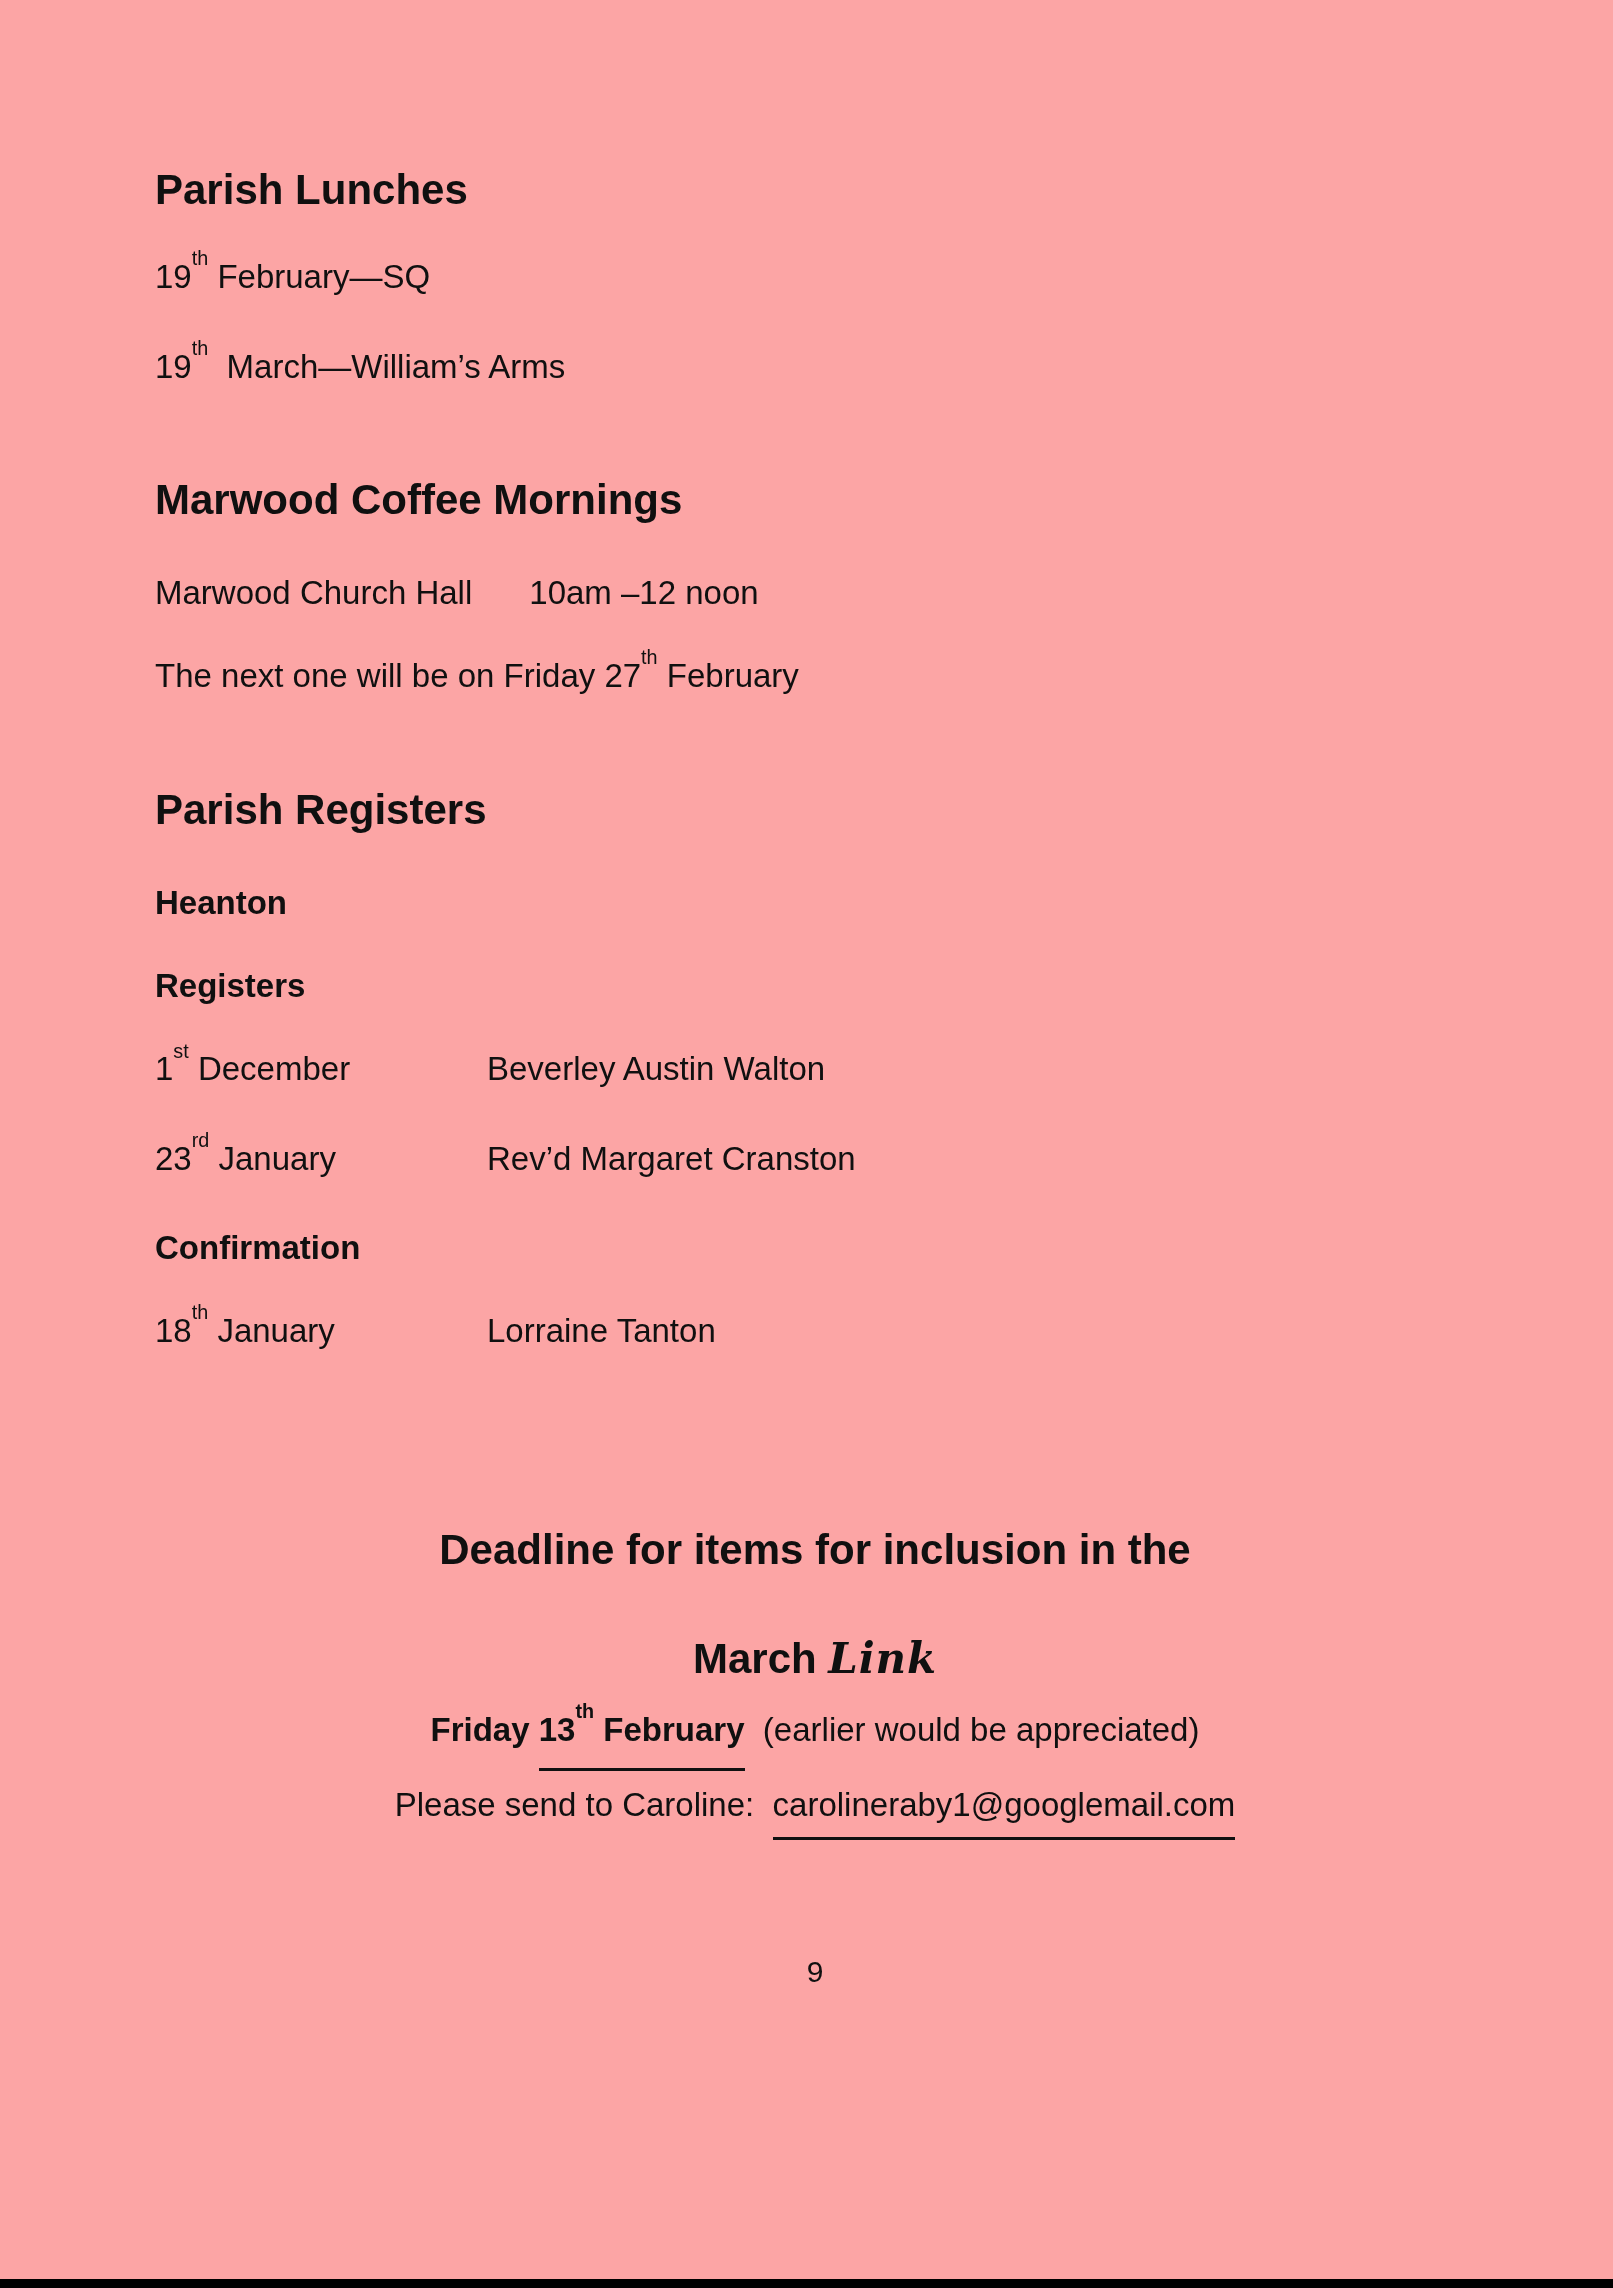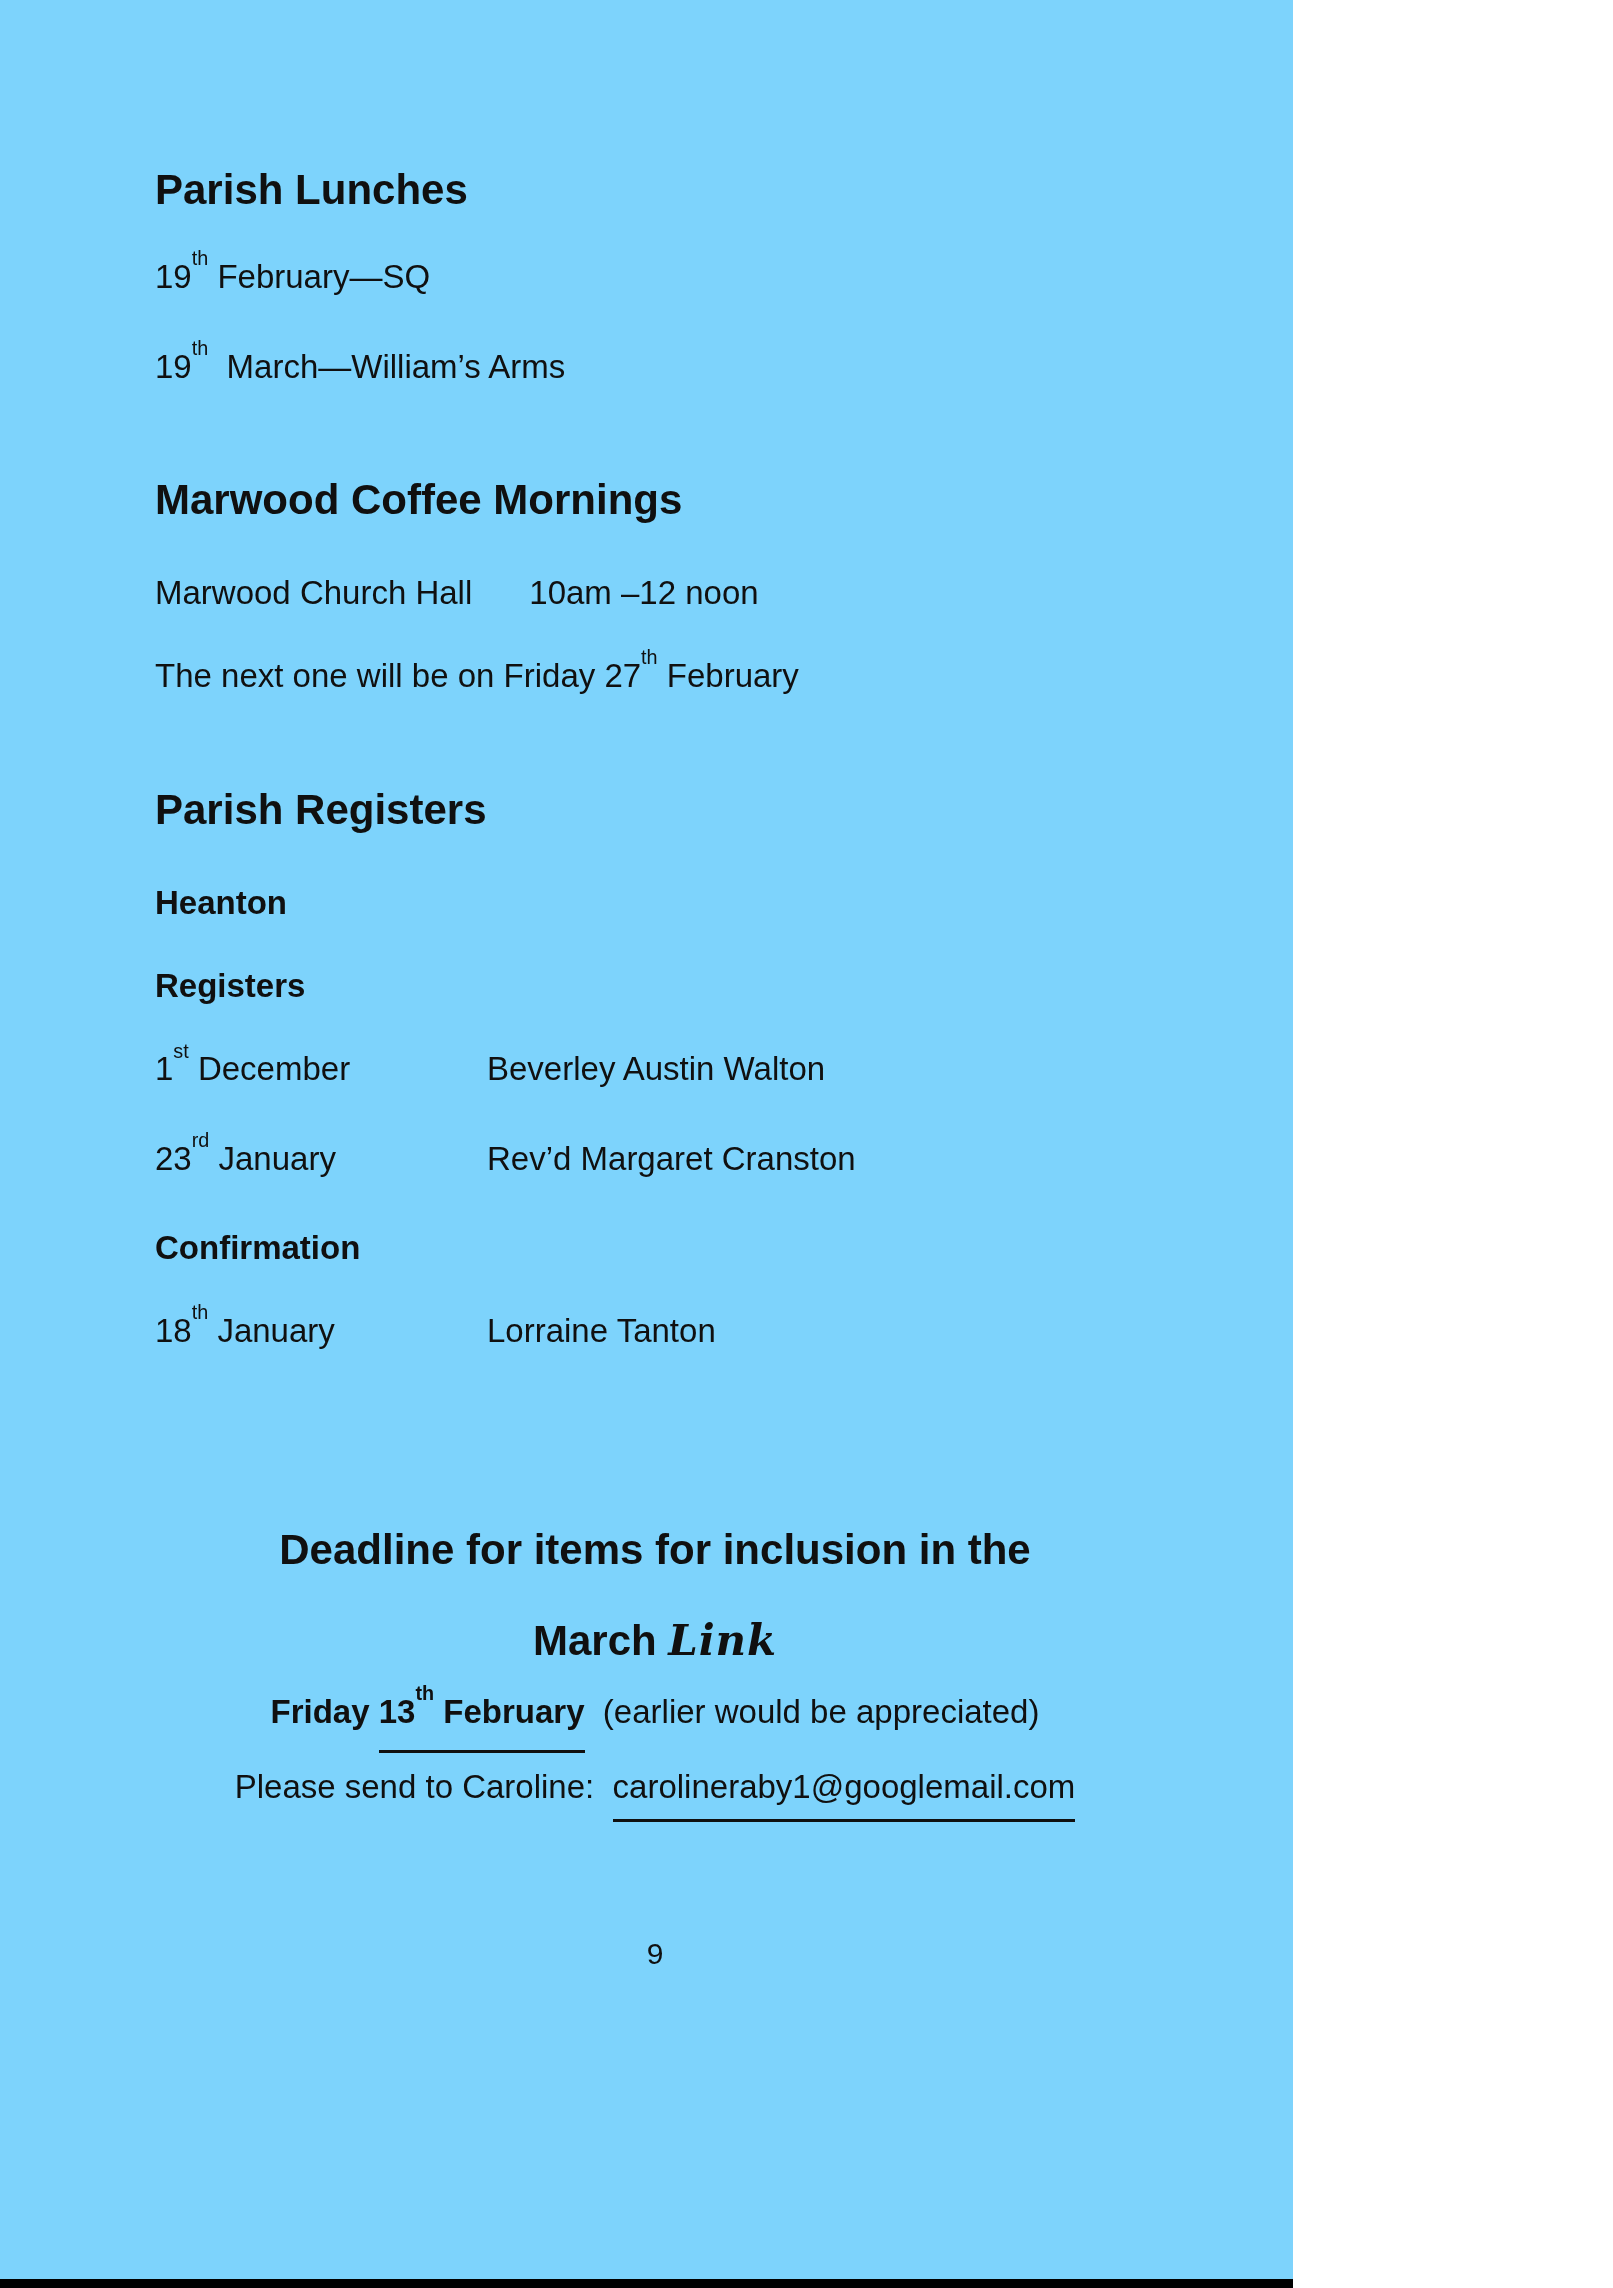--- a/index.html
+++ b/index.html
@@ -1,21 +1,21 @@
 <!DOCTYPE html>
 <html style="font-size:14.8px"><head>
 <meta charset="utf-8">
 <style>
   * { box-sizing: border-box; }
   html, body { margin: 0; padding: 0; background: #ffffff; }
   .page {
     position: relative;
-    width: 1293px;
+    width: 1613px;
     height: 2289px;
-    background: #7dd3fc;
+    background: #fca5a5;
     color: #101010;
     font-family: "Liberation Sans", "DejaVu Sans", sans-serif;
     overflow: hidden;
   }
   .content {
     position: absolute;
     left: 155px;
     right: 138px;
     top: 166px;
   }
@@ -53,21 +53,21 @@
     margin-top: 175px;
     text-align: center;
   }
   .deadline-title {
     font-size: 42px;
     font-weight: 700;
     line-height: 1.15;
     white-space: pre-wrap;
   }
   .deadline-month {
-    margin-top: 41px;
+    margin-top: 59px;
     font-size: 42px;
     font-weight: 700;
     white-space: pre-wrap;
   }
   .script-word {
     font-family: "DejaVu Serif", serif;
     font-style: italic;
     font-weight: 700;
     font-size: 42px;
     letter-spacing: 0.9px;

